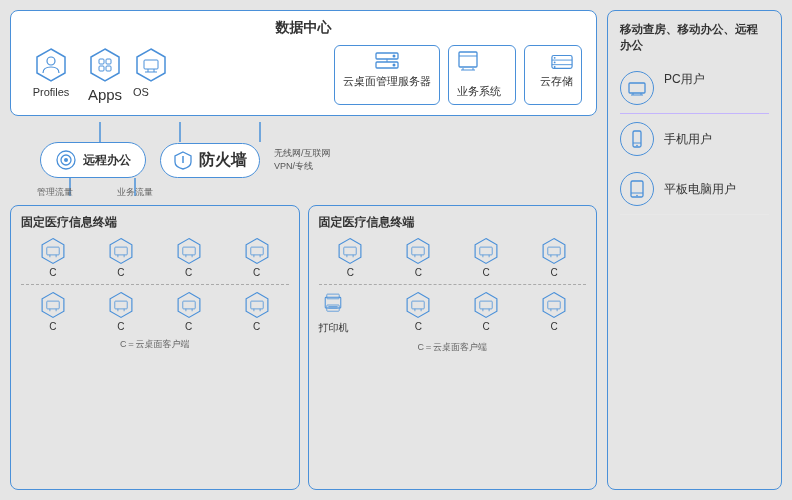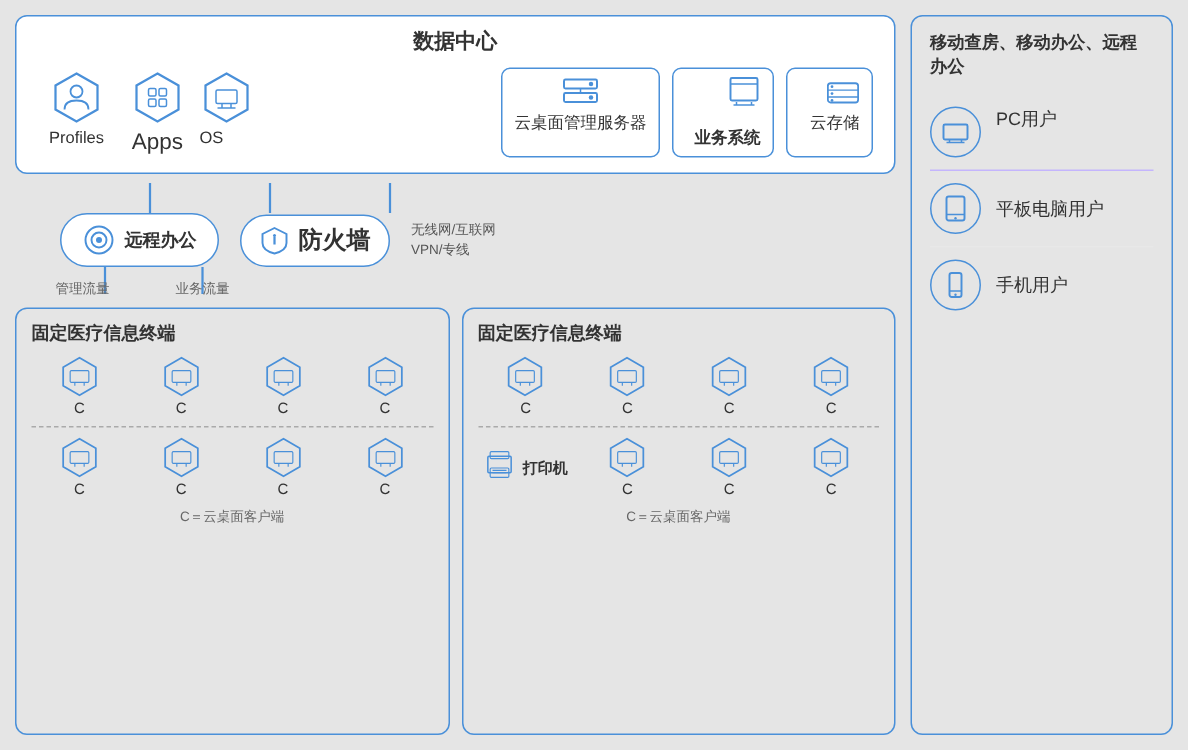--- a/index.html
+++ b/index.html
@@ -64,21 +64,21 @@
             <svg width="24" height="20" viewBox="0 0 24 20">
               <rect x="1" y="2" width="22" height="6" rx="1" fill="none" stroke="#4a90d9" stroke-width="1.3"></rect>
               <rect x="1" y="11" width="22" height="6" rx="1" fill="none" stroke="#4a90d9" stroke-width="1.3"></rect>
               <circle cx="19" cy="5" r="1.5" fill="#4a90d9"></circle>
               <circle cx="19" cy="14" r="1.5" fill="#4a90d9"></circle>
               <line x1="12" y1="8" x2="12" y2="11" stroke="#4a90d9" stroke-width="1"></line>
             </svg>
             <span style="font-size:11px;text-align:center;">云桌面管理服务器</span>
           </div>
 
-          <div style="border:1.5px solid #4a90d9;border-radius:6px;padding:5px 8px;display:flex;flex-direction:column;align-items:flex-end;gap:13px;min-width:68px;font-weight:bold;">
+          <div style="border:1.5px solid #4a90d9;border-radius:6px;padding:5px 8px;display:flex;flex-direction:column;align-items:flex-start;gap:13px;min-width:68px;">
             <svg width="22" height="20" viewBox="0 0 22 20">
               <rect x="2" y="1" width="18" height="15" rx="1" fill="none" stroke="#4a90d9" stroke-width="1.3"></rect>
               <line x1="2" y1="5" x2="20" y2="5" stroke="#4a90d9" stroke-width="1"></line>
               <line x1="6" y1="17" x2="6" y2="19" stroke="#4a90d9" stroke-width="1"></line>
               <line x1="16" y1="17" x2="16" y2="19" stroke="#4a90d9" stroke-width="1"></line>
               <line x1="4" y1="19" x2="18" y2="19" stroke="#4a90d9" stroke-width="1"></line>
             </svg>
             <span style="font-size:11px;">业务系统</span>
           </div>
 
@@ -264,21 +264,21 @@
               <line x1="14" y1="23" x2="14" y2="26" stroke="#4a90d9" stroke-width="1"></line>
               <line x1="22" y1="23" x2="22" y2="26" stroke="#4a90d9" stroke-width="1"></line>
             </svg>
             <span style="font-size:10px;">C</span>
           </div>
         </div>
         <div style="border-top:1px dashed #aaa;margin:2px 0;"></div>
 
         <div style="display:grid;grid-template-columns:repeat(4,1fr);gap:4px;margin-top:4px;">
 
-          <div style="display:flex;flex-direction:row;align-items:center;gap:2px;font-weight:bold;">
+          <div style="display:flex;flex-direction:column;align-items:flex-start;gap:2px;">
             <svg width="28" height="28" viewBox="0 0 36 36">
               <rect x="8" y="8" width="20" height="14" rx="1" fill="none" stroke="#4a90d9" stroke-width="1.3"></rect>
               <rect x="10" y="4" width="16" height="6" rx="1" fill="none" stroke="#4a90d9" stroke-width="1"></rect>
               <rect x="10" y="18" width="16" height="8" rx="1" fill="none" stroke="#4a90d9" stroke-width="1"></rect>
               <line x1="12" y1="20" x2="24" y2="20" stroke="#4a90d9" stroke-width="1"></line>
               <line x1="12" y1="22" x2="24" y2="22" stroke="#4a90d9" stroke-width="1"></line>
             </svg>
             <span style="font-size:10px;">打印机</span>
           </div>
           <div style="display:flex;flex-direction:column;align-items:center;gap:2px;">
@@ -323,36 +323,36 @@
         <svg width="20" height="20" viewBox="0 0 20 20">
           <rect x="2" y="5" width="16" height="10" rx="1" fill="none" stroke="#4a90d9" stroke-width="1.3"></rect>
           <line x1="6" y1="15" x2="6" y2="17" stroke="#4a90d9" stroke-width="1"></line>
           <line x1="14" y1="15" x2="14" y2="17" stroke="#4a90d9" stroke-width="1"></line>
           <line x1="4" y1="17" x2="16" y2="17" stroke="#4a90d9" stroke-width="1"></line>
         </svg>
       </div>
       <span style="font-size:12px;">PC用户</span>
     </div>
 
+    <div style="display:flex;align-items:center;gap:10px;padding:8px 0;">
+      <div style="width:34px;height:34px;border:1.5px solid #4a90d9;border-radius:50%;display:flex;align-items:center;justify-content:center;flex-shrink:0;">
+        <svg width="20" height="20" viewBox="0 0 20 20">
+          <rect x="6" y="2" width="8" height="16" rx="1.5" fill="none" stroke="#4a90d9" stroke-width="1.3"></rect>
+          <line x1="6" y1="14" x2="14" y2="14" stroke="#4a90d9" stroke-width="1"></line>
+          <circle cx="10" cy="16.5" r="0.8" fill="#4a90d9"></circle>
+        </svg>
+      </div>
+      <span style="font-size:12px;">手机用户</span>
+    </div>
+
     <div style="display:flex;align-items:center;gap:10px;padding:8px 0;border-bottom:1px solid #e8e8e8;">
       <div style="width:34px;height:34px;border:1.5px solid #4a90d9;border-radius:50%;display:flex;align-items:center;justify-content:center;flex-shrink:0;">
         <svg width="20" height="20" viewBox="0 0 20 20">
           <rect x="4" y="2" width="12" height="16" rx="1.5" fill="none" stroke="#4a90d9" stroke-width="1.3"></rect>
           <line x1="4" y1="14" x2="16" y2="14" stroke="#4a90d9" stroke-width="1"></line>
           <circle cx="10" cy="16.5" r="0.8" fill="#4a90d9"></circle>
         </svg>
       </div>
       <span style="font-size:12px;">平板电脑用户</span>
     </div>
-
-    <div style="display:flex;align-items:center;gap:10px;padding:8px 0;">
-      <div style="width:34px;height:34px;border:1.5px solid #4a90d9;border-radius:50%;display:flex;align-items:center;justify-content:center;flex-shrink:0;">
-        <svg width="20" height="20" viewBox="0 0 20 20">
-          <rect x="6" y="2" width="8" height="16" rx="1.5" fill="none" stroke="#4a90d9" stroke-width="1.3"></rect>
-          <line x1="6" y1="14" x2="14" y2="14" stroke="#4a90d9" stroke-width="1"></line>
-          <circle cx="10" cy="16.5" r="0.8" fill="#4a90d9"></circle>
-        </svg>
-      </div>
-      <span style="font-size:12px;">手机用户</span>
-    </div>
   </div>
 
 </div>
 
 </body></html>

